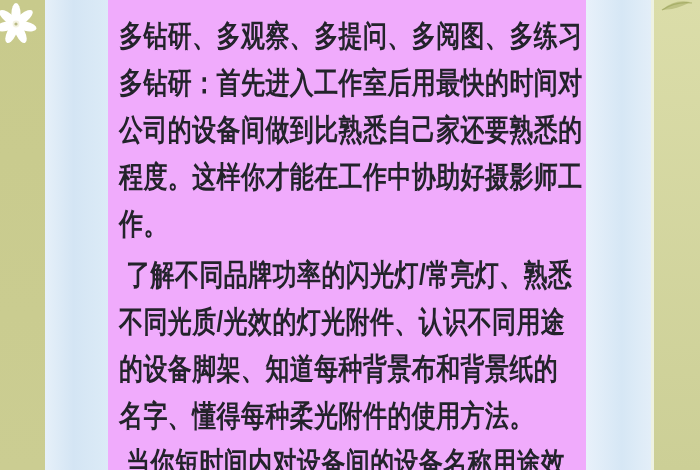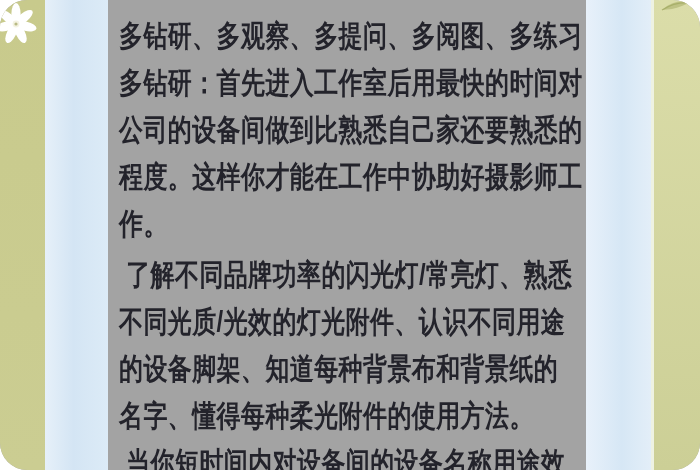--- a/index.html
+++ b/index.html
@@ -5,23 +5,22 @@
   html, body { margin: 0; padding: 0; }
   body {
     width: 700px; height: 470px;
     font-family: "Liberation Sans", "DejaVu Sans", sans-serif;
     background: #ffffff;
     overflow: hidden;
   }
   .stage {
     position: relative;
     width: 700px; height: 470px;
-    background: #a3a3a3;
+    background: #f0abfc;
     overflow: hidden;
-    border-radius: 27px;
   }
   
   .stripe { position: absolute; top: 0; height: 470px; }
   .olive-left {
     left: 0; width: 45px;
     background: linear-gradient(to bottom, #c8ca8c, #cbcd92);
   }
   .blue-left {
     left: 45px; width: 63px;
     background: linear-gradient(to right, #e6f0f9, #d4e5f4 45%, #dcebf7);

